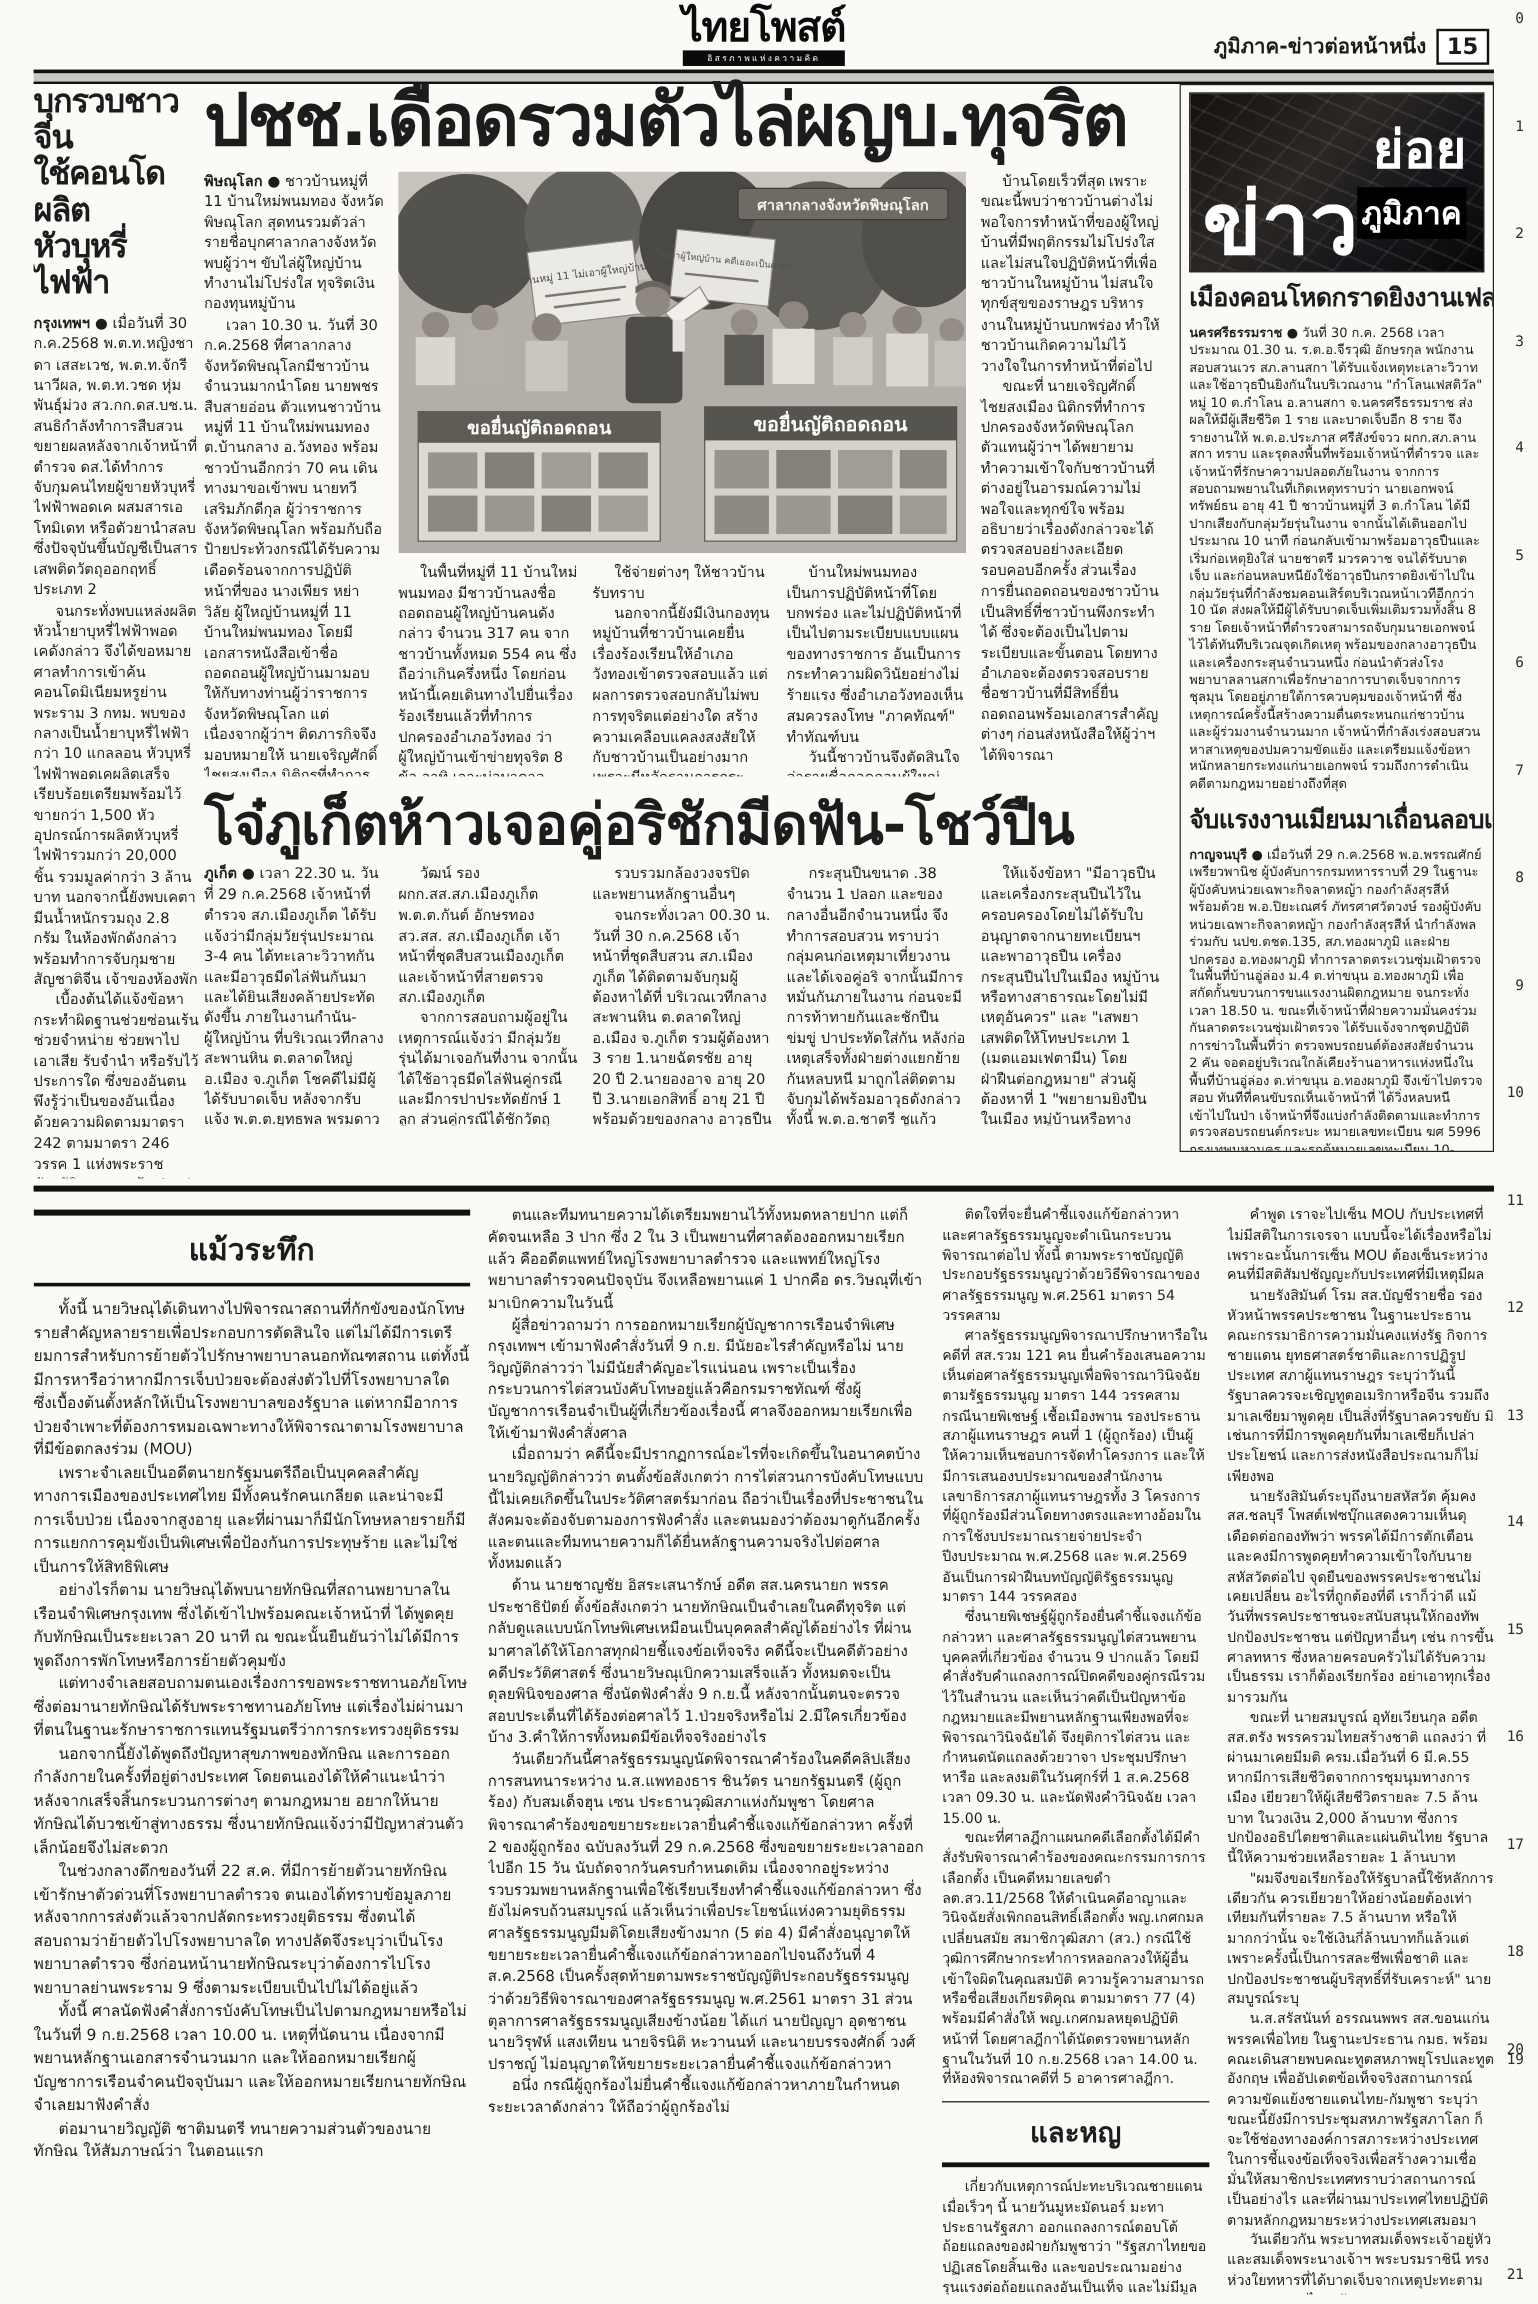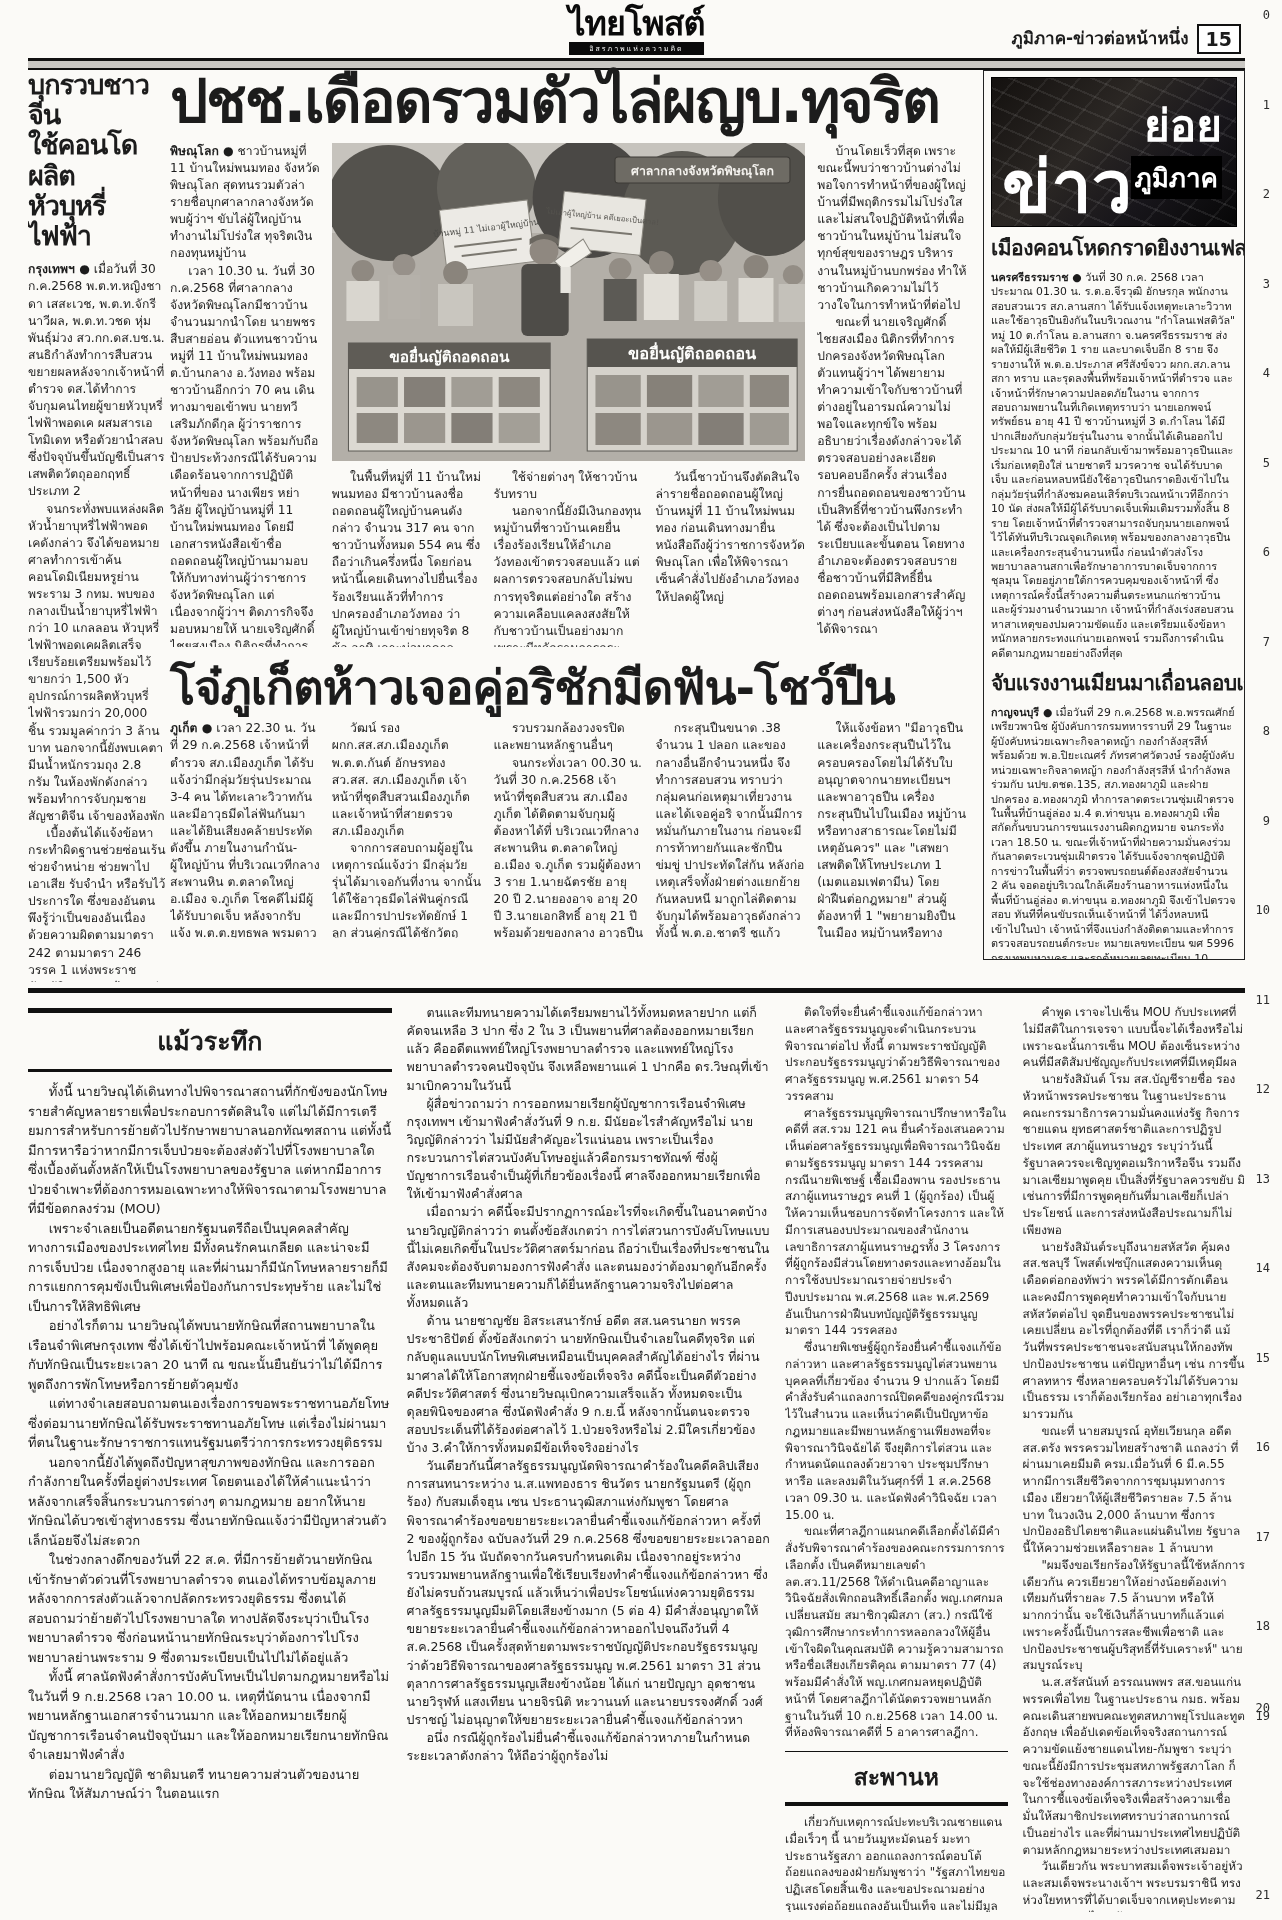--- a/index.html
+++ b/index.html
@@ -175,20 +175,21 @@
         </figure>
 
         <div class="col mg-c2">
             <p class="para">ในพื้นที่หมู่ที่ 11 บ้านใหม่พนมทอง มีชาวบ้านลงชื่อถอดถอนผู้ใหญ่บ้านคนดังกล่าว จำนวน 317 คน จากชาวบ้านทั้งหมด 554 คน ซึ่งถือว่าเกินครึ่งหนึ่ง โดยก่อนหน้านี้เคยเดินทางไปยื่นเรื่องร้องเรียนแล้วที่ทำการปกครองอำเภอวังทอง ว่าผู้ใหญ่บ้านเข้าข่ายทุจริต 8 ข้อ อาทิ เจาะบ่อบาดาลหมู่บ้านไม่ตรงสเปก จากตามแบบต้องเจาะลึก 100 เมตร แต่เจาะจริงๆ แค่ 40 เมตร และมีการขุดดินสาธารณประโยชน์ไปขาย แต่ไม่ชี้แจงรายละเอียดค่า</p>
           </div>
         <div class="col mg-c3">
             <p class="para">ใช้จ่ายต่างๆ ให้ชาวบ้านรับทราบ</p>
             <p class="para">นอกจากนี้ยังมีเงินกองทุนหมู่บ้านที่ชาวบ้านเคยยื่นเรื่องร้องเรียนให้อำเภอวังทองเข้าตรวจสอบแล้ว แต่ผลการตรวจสอบกลับไม่พบการทุจริตแต่อย่างใด สร้างความเคลือบแคลงสงสัยให้กับชาวบ้านเป็นอย่างมาก เพราะมีหลักฐานการกระทำความผิดชัดเจน แต่หน่วยงานปกครองชี้แจงเพียงว่าผู้ใหญ่บ้านหมู่ที่ 11</p>
           </div>
         <div class="col mg-c4">
+            <p class="para">บ้านใหม่พนมทอง เป็นการปฏิบัติหน้าที่โดยบกพร่อง และไม่ปฏิบัติหน้าที่เป็นไปตามระเบียบแบบแผนของทางราชการ อันเป็นการกระทำความผิดวินัยอย่างไม่ร้ายแรง ซึ่งอำเภอวังทองเห็นสมควรลงโทษ "ภาคทัณฑ์" ทำทัณฑ์บน</p>
             <p class="para">วันนี้ชาวบ้านจึงตัดสินใจล่ารายชื่อถอดถอนผู้ใหญ่บ้านหมู่ที่ 11 บ้านใหม่พนมทอง ก่อนเดินทางมายื่นหนังสือถึงผู้ว่าราชการจังหวัดพิษณุโลก เพื่อให้พิจารณาเซ็นคำสั่งไปยังอำเภอวังทองให้ปลดผู้ใหญ่</p>
           </div>
         <div class="col mg-c5">
             <p class="para">บ้านโดยเร็วที่สุด เพราะขณะนี้พบว่าชาวบ้านต่างไม่พอใจการทำหน้าที่ของผู้ใหญ่บ้านที่มีพฤติกรรมไม่โปร่งใส และไม่สนใจปฏิบัติหน้าที่เพื่อชาวบ้านในหมู่บ้าน ไม่สนใจทุกข์สุขของราษฎร บริหารงานในหมู่บ้านบกพร่อง ทำให้ชาวบ้านเกิดความไม่ไว้วางใจในการทำหน้าที่ต่อไป</p>
             <p class="para">ขณะที่ นายเจริญศักดิ์ ไชยสงเมือง นิติกรที่ทำการปกครองจังหวัดพิษณุโลก ตัวแทนผู้ว่าฯ ได้พยายามทำความเข้าใจกับชาวบ้านที่ต่างอยู่ในอารมณ์ความไม่พอใจและทุกข์ใจ พร้อมอธิบายว่าเรื่องดังกล่าวจะได้ตรวจสอบอย่างละเอียดรอบคอบอีกครั้ง ส่วนเรื่องการยื่นถอดถอนของชาวบ้านเป็นสิทธิ์ที่ชาวบ้านพึงกระทำได้ ซึ่งจะต้องเป็นไปตามระเบียบและขั้นตอน โดยทางอำเภอจะต้องตรวจสอบรายชื่อชาวบ้านที่มีสิทธิ์ยื่นถอดถอนพร้อมเอกสารสำคัญต่างๆ ก่อนส่งหนังสือให้ผู้ว่าฯ ได้พิจารณา</p>
           </div>
       </div>
 
       <h1 class="phhead">โจ๋ภูเก็ตห้าวเจอคู่อริชักมีดฟัน-โชว์ปืน</h1>
       <div class="phgrid">
@@ -257,21 +258,21 @@
         <p class="para">วันเดียวกันนี้ศาลรัฐธรรมนูญนัดพิจารณาคำร้องในคดีคลิปเสียงการสนทนาระหว่าง น.ส.แพทองธาร ชินวัตร นายกรัฐมนตรี (ผู้ถูกร้อง) กับสมเด็จฮุน เซน ประธานวุฒิสภาแห่งกัมพูชา โดยศาลพิจารณาคำร้องขอขยายระยะเวลายื่นคำชี้แจงแก้ข้อกล่าวหา ครั้งที่ 2 ของผู้ถูกร้อง ฉบับลงวันที่ 29 ก.ค.2568 ซึ่งขอขยายระยะเวลาออกไปอีก 15 วัน นับถัดจากวันครบกำหนดเดิม เนื่องจากอยู่ระหว่างรวบรวมพยานหลักฐานเพื่อใช้เรียบเรียงทำคำชี้แจงแก้ข้อกล่าวหา ซึ่งยังไม่ครบถ้วนสมบูรณ์ แล้วเห็นว่าเพื่อประโยชน์แห่งความยุติธรรม ศาลรัฐธรรมนูญมีมติโดยเสียงข้างมาก (5 ต่อ 4) มีคำสั่งอนุญาตให้ขยายระยะเวลายื่นคำชี้แจงแก้ข้อกล่าวหาออกไปจนถึงวันที่ 4 ส.ค.2568 เป็นครั้งสุดท้ายตามพระราชบัญญัติประกอบรัฐธรรมนูญว่าด้วยวิธีพิจารณาของศาลรัฐธรรมนูญ พ.ศ.2561 มาตรา 31 ส่วนตุลาการศาลรัฐธรรมนูญเสียงข้างน้อย ได้แก่ นายปัญญา อุดชาชน นายวิรุฬห์ แสงเทียน นายจิรนิติ หะวานนท์ และนายบรรจงศักดิ์ วงศ์ปราชญ์ ไม่อนุญาตให้ขยายระยะเวลายื่นคำชี้แจงแก้ข้อกล่าวหา</p>
         <p class="para">อนึ่ง กรณีผู้ถูกร้องไม่ยื่นคำชี้แจงแก้ข้อกล่าวหาภายในกำหนดระยะเวลาดังกล่าว ให้ถือว่าผู้ถูกร้องไม่</p>
       </div>
     <div class="bcol bc3">
       <div>
           <p class="para">ติดใจที่จะยื่นคำชี้แจงแก้ข้อกล่าวหา และศาลรัฐธรรมนูญจะดำเนินกระบวนพิจารณาต่อไป ทั้งนี้ ตามพระราชบัญญัติประกอบรัฐธรรมนูญว่าด้วยวิธีพิจารณาของศาลรัฐธรรมนูญ พ.ศ.2561 มาตรา 54 วรรคสาม</p>
           <p class="para">ศาลรัฐธรรมนูญพิจารณาปรึกษาหารือในคดีที่ สส.รวม 121 คน ยื่นคำร้องเสนอความเห็นต่อศาลรัฐธรรมนูญเพื่อพิจารณาวินิจฉัยตามรัฐธรรมนูญ มาตรา 144 วรรคสาม กรณีนายพิเชษฐ์ เชื้อเมืองพาน รองประธานสภาผู้แทนราษฎร คนที่ 1 (ผู้ถูกร้อง) เป็นผู้ให้ความเห็นชอบการจัดทำโครงการ และให้มีการเสนองบประมาณของสำนักงานเลขาธิการสภาผู้แทนราษฎรทั้ง 3 โครงการ ที่ผู้ถูกร้องมีส่วนโดยทางตรงและทางอ้อมในการใช้งบประมาณรายจ่ายประจำปีงบประมาณ พ.ศ.2568 และ พ.ศ.2569 อันเป็นการฝ่าฝืนบทบัญญัติรัฐธรรมนูญ มาตรา 144 วรรคสอง</p>
           <p class="para">ซึ่งนายพิเชษฐ์ผู้ถูกร้องยื่นคำชี้แจงแก้ข้อกล่าวหา และศาลรัฐธรรมนูญไต่สวนพยานบุคคลที่เกี่ยวข้อง จำนวน 9 ปากแล้ว โดยมีคำสั่งรับคำแถลงการณ์ปิดคดีของคู่กรณีรวมไว้ในสำนวน และเห็นว่าคดีเป็นปัญหาข้อกฎหมายและมีพยานหลักฐานเพียงพอที่จะพิจารณาวินิจฉัยได้ จึงยุติการไต่สวน และกำหนดนัดแถลงด้วยวาจา ประชุมปรึกษาหารือ และลงมติในวันศุกร์ที่ 1 ส.ค.2568 เวลา 09.30 น. และนัดฟังคำวินิจฉัย เวลา 15.00 น.</p>
           <p class="para">ขณะที่ศาลฎีกาแผนกคดีเลือกตั้งได้มีคำสั่งรับพิจารณาคำร้องของคณะกรรมการการเลือกตั้ง เป็นคดีหมายเลขดำ ลต.สว.11/2568 ให้ดำเนินคดีอาญาและวินิจฉัยสั่งเพิกถอนสิทธิ์เลือกตั้ง พญ.เกศกมล เปลี่ยนสมัย สมาชิกวุฒิสภา (สว.) กรณีใช้วุฒิการศึกษากระทำการหลอกลวงให้ผู้อื่นเข้าใจผิดในคุณสมบัติ ความรู้ความสามารถหรือชื่อเสียงเกียรติคุณ ตามมาตรา 77 (4) พร้อมมีคำสั่งให้ พญ.เกศกมลหยุดปฏิบัติหน้าที่ โดยศาลฎีกาได้นัดตรวจพยานหลักฐานในวันที่ 10 ก.ย.2568 เวลา 14.00 น. ที่ห้องพิจารณาคดีที่ 5 อาคารศาลฎีกา.</p>
         </div>
-      <div class="chonghead">สะพานห</div>
+      <div class="chonghead">และหญ</div>
       <div>
           <p class="para">เกี่ยวกับเหตุการณ์ปะทะบริเวณชายแดนเมื่อเร็วๆ นี้ นายวันมูหะมัดนอร์ มะทา ประธานรัฐสภา ออกแถลงการณ์ตอบโต้ถ้อยแถลงของฝ่ายกัมพูชาว่า "รัฐสภาไทยขอปฏิเสธโดยสิ้นเชิง และขอประณามอย่างรุนแรงต่อถ้อยแถลงอันเป็นเท็จ และไม่มีมูลความจริงดังกล่าว ซึ่งปราศจากความถูกต้อง ตรงข้ามกับข้อเท็จจริงตามที่กระทรวงการต่างประเทศและรัฐบาลไทยได้มีการแถลงอย่างเป็นทางการถึงเหตุการณ์ที่เกิดขึ้น รวมถึงมีการละเมิดข้อตกลงหยุดยิงของกัมพูชา รัฐบาลไทยได้ฟ้องไปยังประธานอาเซียน ผู้นำสหรัฐอเมริกาและผู้นำจีนแล้ว" นายวันมูหะมัดนอร์ระบุ</p>
         </div>
     </div>
     <div class="bcol bc4">
         <p class="para">คำพูด เราจะไปเซ็น MOU กับประเทศที่ไม่มีสติในการเจรจา แบบนี้จะได้เรื่องหรือไม่ เพราะฉะนั้นการเซ็น MOU ต้องเซ็นระหว่างคนที่มีสติสัมปชัญญะกับประเทศที่มีเหตุมีผล</p>
         <p class="para">นายรังสิมันต์ โรม สส.บัญชีรายชื่อ รองหัวหน้าพรรคประชาชน ในฐานะประธานคณะกรรมาธิการความมั่นคงแห่งรัฐ กิจการชายแดน ยุทธศาสตร์ชาติและการปฏิรูปประเทศ สภาผู้แทนราษฎร ระบุว่าวันนี้รัฐบาลควรจะเชิญทูตอเมริกาหรือจีน รวมถึงมาเลเซียมาพูดคุย เป็นสิ่งที่รัฐบาลควรขยับ มิเช่นการที่มีการพูดคุยกันที่มาเลเซียก็เปล่าประโยชน์ และการส่งหนังสือประณามก็ไม่เพียงพอ</p>
         <p class="para">นายรังสิมันต์ระบุถึงนายสหัสวัต คุ้มคง สส.ชลบุรี โพสต์เฟซบุ๊กแสดงความเห็นดุเดือดต่อกองทัพว่า พรรคได้มีการตักเตือน และคงมีการพูดคุยทำความเข้าใจกับนายสหัสวัตต่อไป จุดยืนของพรรคประชาชนไม่เคยเปลี่ยน อะไรที่ถูกต้องที่ดี เราก็ว่าดี แม้วันที่พรรคประชาชนจะสนับสนุนให้กองทัพปกป้องประชาชน แต่ปัญหาอื่นๆ เช่น การขึ้นศาลทหาร ซึ่งหลายครอบครัวไม่ได้รับความเป็นธรรม เราก็ต้องเรียกร้อง อย่าเอาทุกเรื่องมารวมกัน</p>
         <p class="para">ขณะที่ นายสมบูรณ์ อุทัยเวียนกุล อดีต สส.ตรัง พรรครวมไทยสร้างชาติ แถลงว่า ที่ผ่านมาเคยมีมติ ครม.เมื่อวันที่ 6 มี.ค.55 หากมีการเสียชีวิตจากการชุมนุมทางการเมือง เยียวยาให้ผู้เสียชีวิตรายละ 7.5 ล้านบาท ในวงเงิน 2,000 ล้านบาท ซึ่งการปกป้องอธิปไตยชาติและแผ่นดินไทย รัฐบาลนี้ให้ความช่วยเหลือรายละ 1 ล้านบาท</p>
         <p class="para">"ผมจึงขอเรียกร้องให้รัฐบาลนี้ใช้หลักการเดียวกัน ควรเยียวยาให้อย่างน้อยต้องเท่าเทียมกันที่รายละ 7.5 ล้านบาท หรือให้มากกว่านั้น จะใช้เงินกี่ล้านบาทก็แล้วแต่ เพราะครั้งนี้เป็นการสละชีพเพื่อชาติ และปกป้องประชาชนผู้บริสุทธิ์ที่รับเคราะห์" นายสมบูรณ์ระบุ</p>

